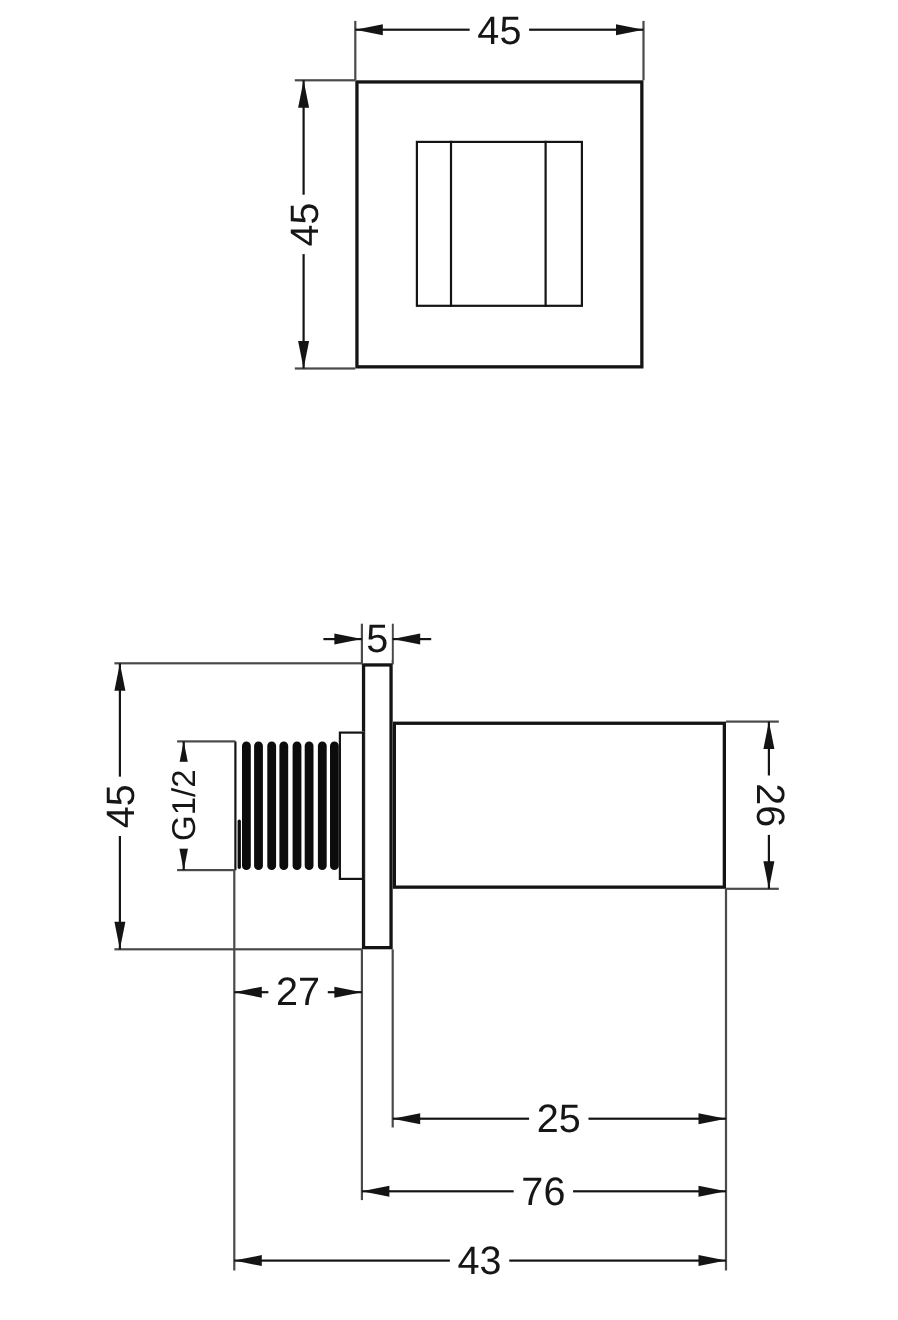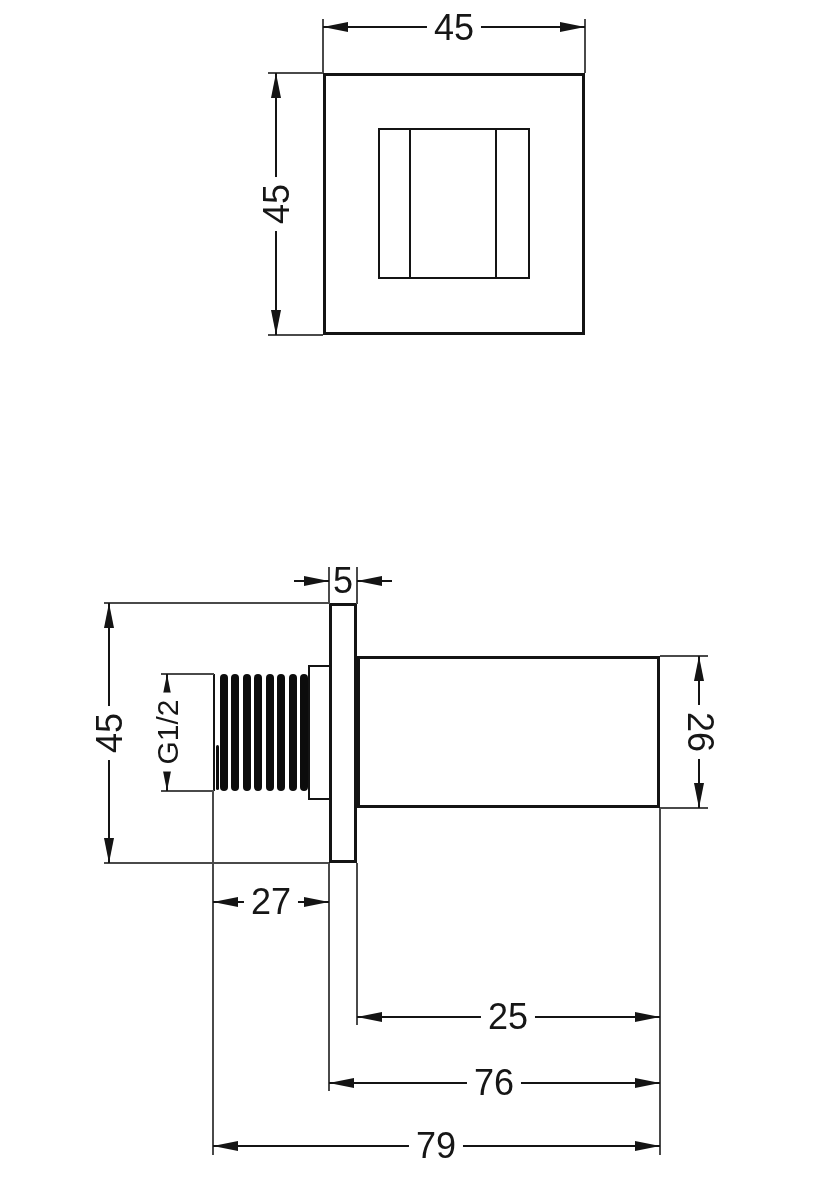--- a/index.html
+++ b/index.html
@@ -152,17 +152,17 @@
       <div class="hl" style="left:329px;top:1082px;width:331px;"></div>
       <div class="ar ar-l" style="left:329px;top:1077.5px;"></div>
       <div class="ar ar-r" style="left:635px;top:1077.5px;"></div>
       <div class="num" style="left:494px;top:1083px;">76</div>
     </div>
 
     <div>
       <div class="hl" style="left:213px;top:1145px;width:447px;"></div>
       <div class="ar ar-l" style="left:213px;top:1140.5px;"></div>
       <div class="ar ar-r" style="left:635px;top:1140.5px;"></div>
-      <div class="num" style="left:436px;top:1146px;">79</div>
+      <div class="num" style="left:436px;top:1146px;">43</div>
     </div>
 
   </div>
 </div>
 
 </body></html>

